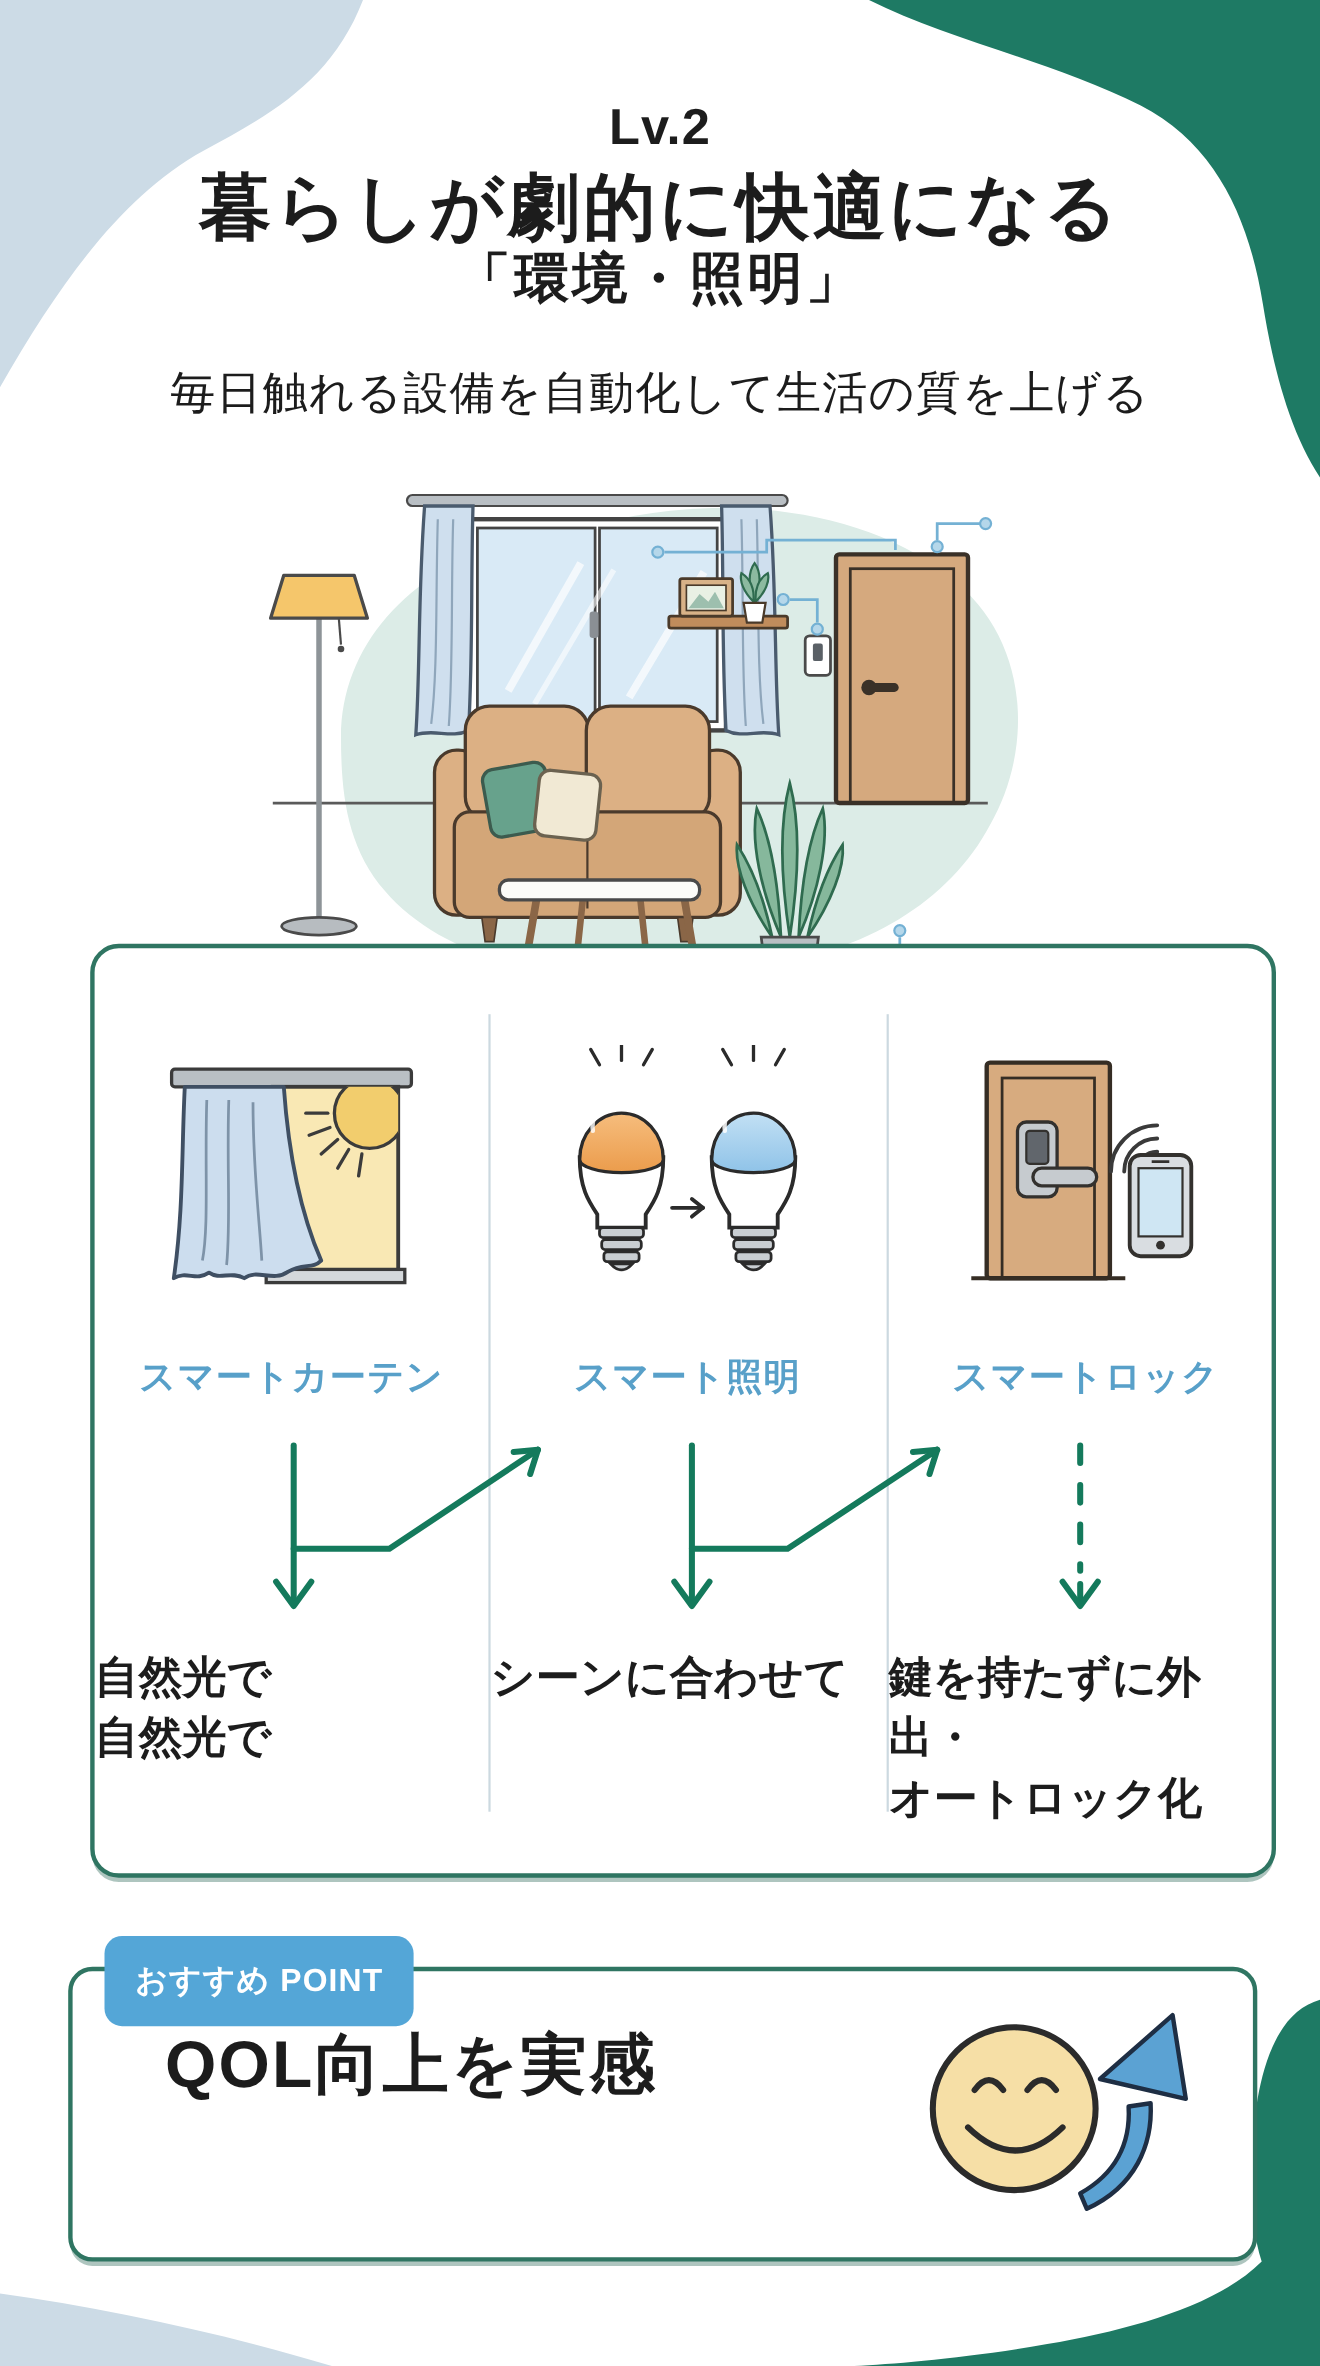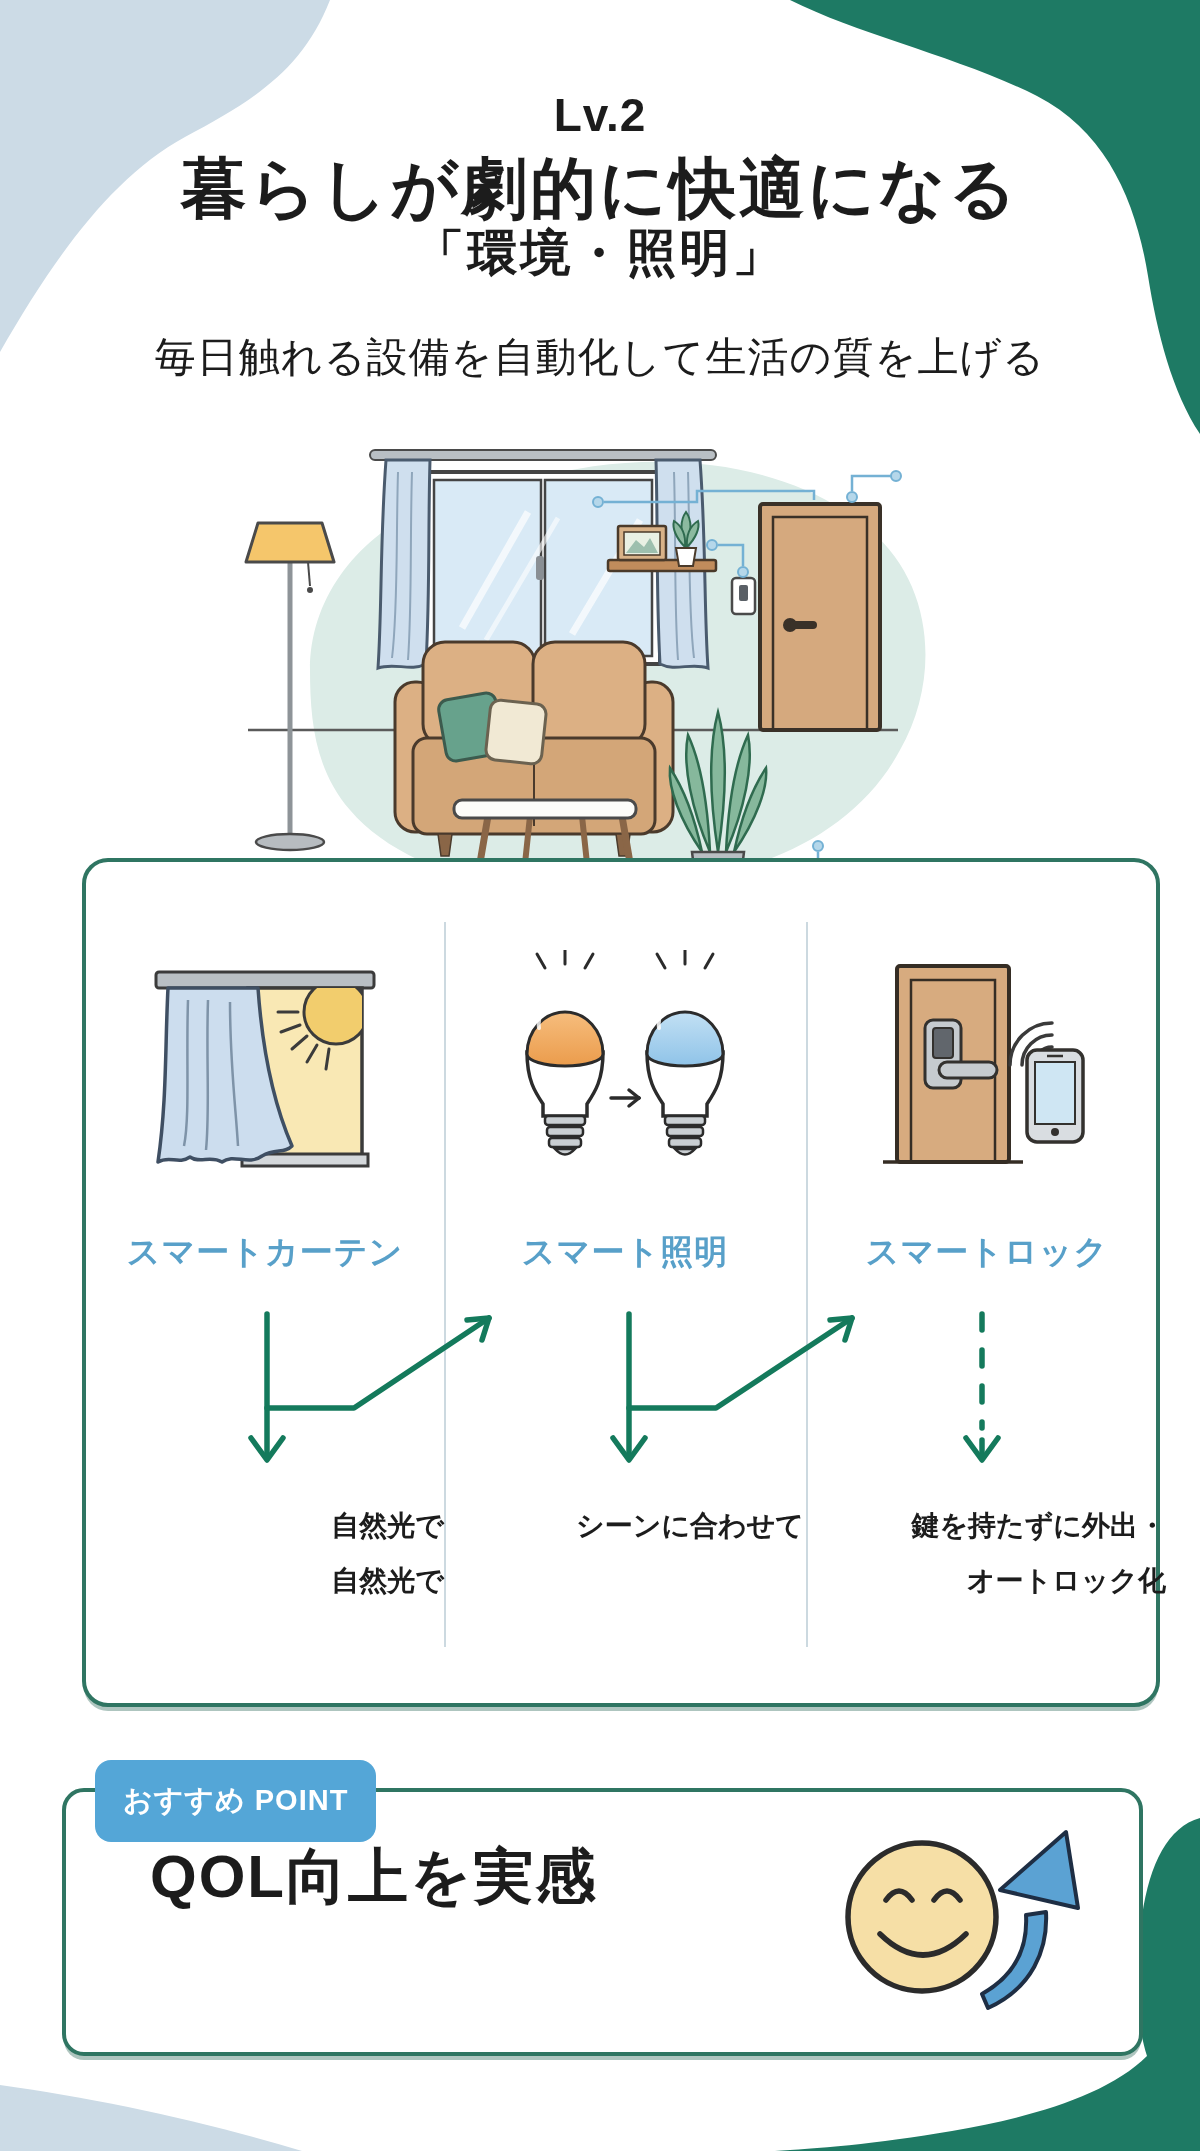--- a/index.html
+++ b/index.html
@@ -15,22 +15,22 @@
   #illus{left:230px;top:420px;width:720px;height:505px;z-index:1;}
   #mainbox{left:62px;top:858px;width:1070px;height:841px;background:#fff;
            border:4px solid #2f7562;border-radius:26px;z-index:2;
            box-shadow:0 6px 0 -2px rgba(23,90,72,.35);margin-left:20px;}
   .divider{position:absolute;top:60px;width:2px;height:725px;background:#ccd9e0;}
   .col{position:absolute;top:0;width:358px;height:100%;}
   .colicon{position:absolute;top:88px;left:50%;transform:translateX(-50%);}
   .collabel{position:absolute;top:368px;width:100%;text-align:center;
             font-size:33px;font-weight:800;color:#58a0c9;letter-spacing:1px;}
   #arrows{position:absolute;left:0;top:438px;width:1070px;height:185px;}
-  .coldesc{position:absolute;top:636px;width:100%;text-align:right;
-           font-size:28px;font-weight:800;line-height:55px;color:#1c1c1c;}
+  .coldesc{position:absolute;top:636px;width:100%;text-align:left;
+           font-size:40px;font-weight:800;line-height:55px;color:#1c1c1c;}
   #pointbox{left:62px;top:1788px;width:1073px;height:260px;background:#fff;
             border:4px solid #2f7562;border-radius:22px;z-index:2;
             box-shadow:0 6px 0 -2px rgba(23,90,72,.35);}
   #badge{left:95px;top:1760px;height:54px;background:#54a6d7;color:#fff;z-index:3;
          border-radius:16px;font-size:29px;font-weight:800;letter-spacing:1px;
          display:flex;align-items:center;padding:14px 28px;}
   #qol{left:150px;top:1838px;z-index:3;font-size:60px;font-weight:900;
        line-height:78px;letter-spacing:2px;}
   #moodsvg{left:830px;top:1812px;z-index:3;}
 </style>

